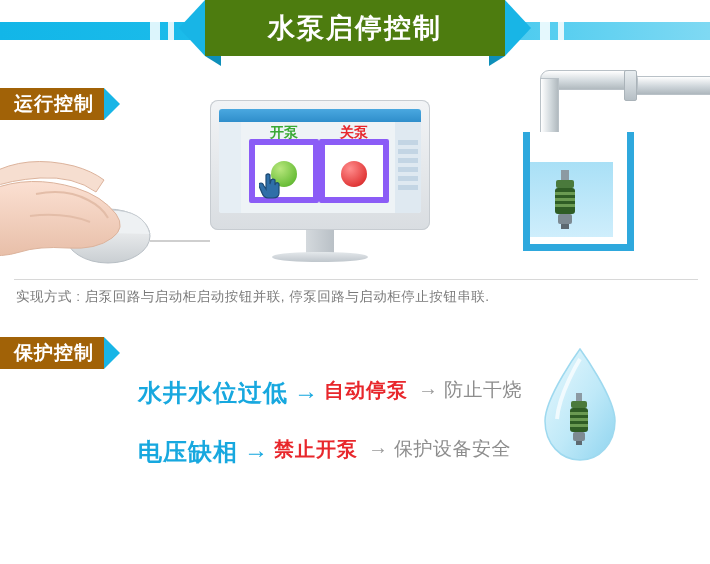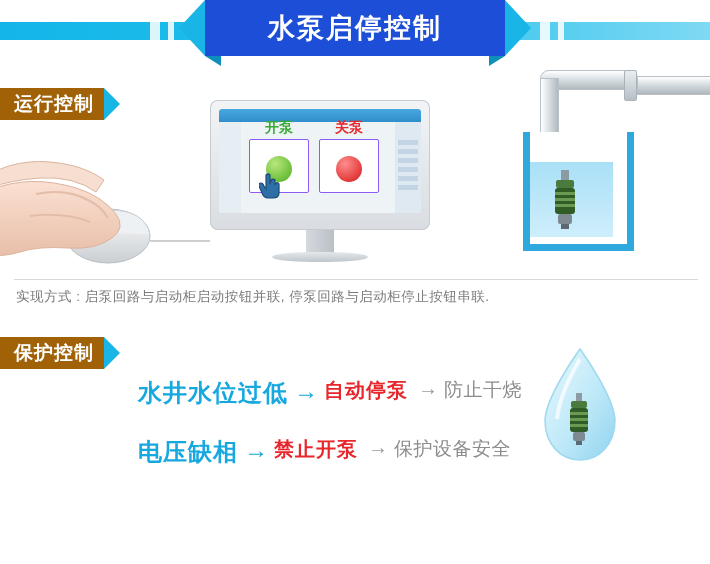--- a/index.html
+++ b/index.html
@@ -11,21 +11,21 @@
   .canvas{position:relative;width:710px;height:564px;}
 
   
   .banner{position:absolute;left:0;width:710px;height:62px;}
   .banner-top{top:0;}
   .banner-bot{top:502px;}
   .band{position:absolute;left:0;top:22px;width:710px;height:18px;
         background:linear-gradient(to right,#12b6e8 0%,#23c0ec 50%,#7fd9f3 100%);}
   .band-stripe{position:absolute;top:22px;height:18px;background:#ffffff;opacity:.85;}
   .ribbon{position:absolute;left:205px;top:0;width:300px;height:56px;
-          background:#1d4ed8;}
+          background:#4d7c0f;}
   .ribbon:before,.ribbon:after{content:"";position:absolute;top:0;width:0;height:0;}
   .ribbon:before{left:-26px;border-top:28px solid transparent;border-bottom:28px solid transparent;border-right:26px solid #18b5e6;}
   .ribbon:after{right:-26px;border-top:28px solid transparent;border-bottom:28px solid transparent;border-left:26px solid #18b5e6;}
   .ribbon .notch-l,.ribbon .notch-r{position:absolute;bottom:-10px;width:0;height:0;}
   .ribbon .notch-l{left:0;border-left:16px solid transparent;border-top:10px solid #0e8fb9;}
   .ribbon .notch-r{right:0;border-right:16px solid transparent;border-top:10px solid #0e8fb9;}
   .ribbon-text{position:absolute;left:0;top:0;width:300px;height:56px;
      display:flex;align-items:center;justify-content:center;
      color:#ffffff;font-size:27px;font-weight:bold;letter-spacing:2px;}
 
@@ -63,21 +63,21 @@
   .monitor{position:absolute;left:210px;top:100px;width:220px;height:165px;}
   .mon-bezel{position:absolute;left:0;top:0;width:220px;height:130px;
      background:linear-gradient(to bottom,#f2f4f6,#d9dde1);border-radius:8px;
      box-shadow:inset 0 0 0 1px #c7ccd1;}
   .mon-screen{position:absolute;left:9px;top:9px;width:202px;height:104px;
      background:#eef3f6;border-radius:3px;overflow:hidden;}
   .scr-top{position:absolute;left:0;top:0;width:202px;height:13px;
      background:linear-gradient(to bottom,#4aa8e0,#2f8ecb);}
   .scr-left{position:absolute;left:0;top:13px;width:22px;height:91px;background:#e6eef4;}
   .scr-right{position:absolute;right:0;top:13px;width:26px;height:91px;background:#dfe9f1;}
-  .scr-card{position:absolute;top:30px;width:58px;height:52px;border:1px solid #8b5cf6;
+  .scr-card{position:absolute;top:30px;width:58px;height:52px;border:6px solid #8b5cf6;
      background:#ffffff;border-radius:2px;}
   .card-on{left:30px;}
   .card-off{left:100px;}
   .card-title{position:absolute;left:0;top:-21px;width:58px;text-align:center;
      font-size:14px;font-weight:bold;}
   .on-t{color:#39a935;}
   .off-t{color:#e8272c;}
   .lamp{position:absolute;left:50%;top:16px;width:26px;height:26px;margin-left:-13px;border-radius:50%;}
   .lamp-on{background:radial-gradient(circle at 35% 30%,#b9e77e,#6cbf3a 70%,#4f9c25);}
   .lamp-off{background:radial-gradient(circle at 35% 30%,#ff8d8d,#e23a3a 70%,#b81f1f);}

